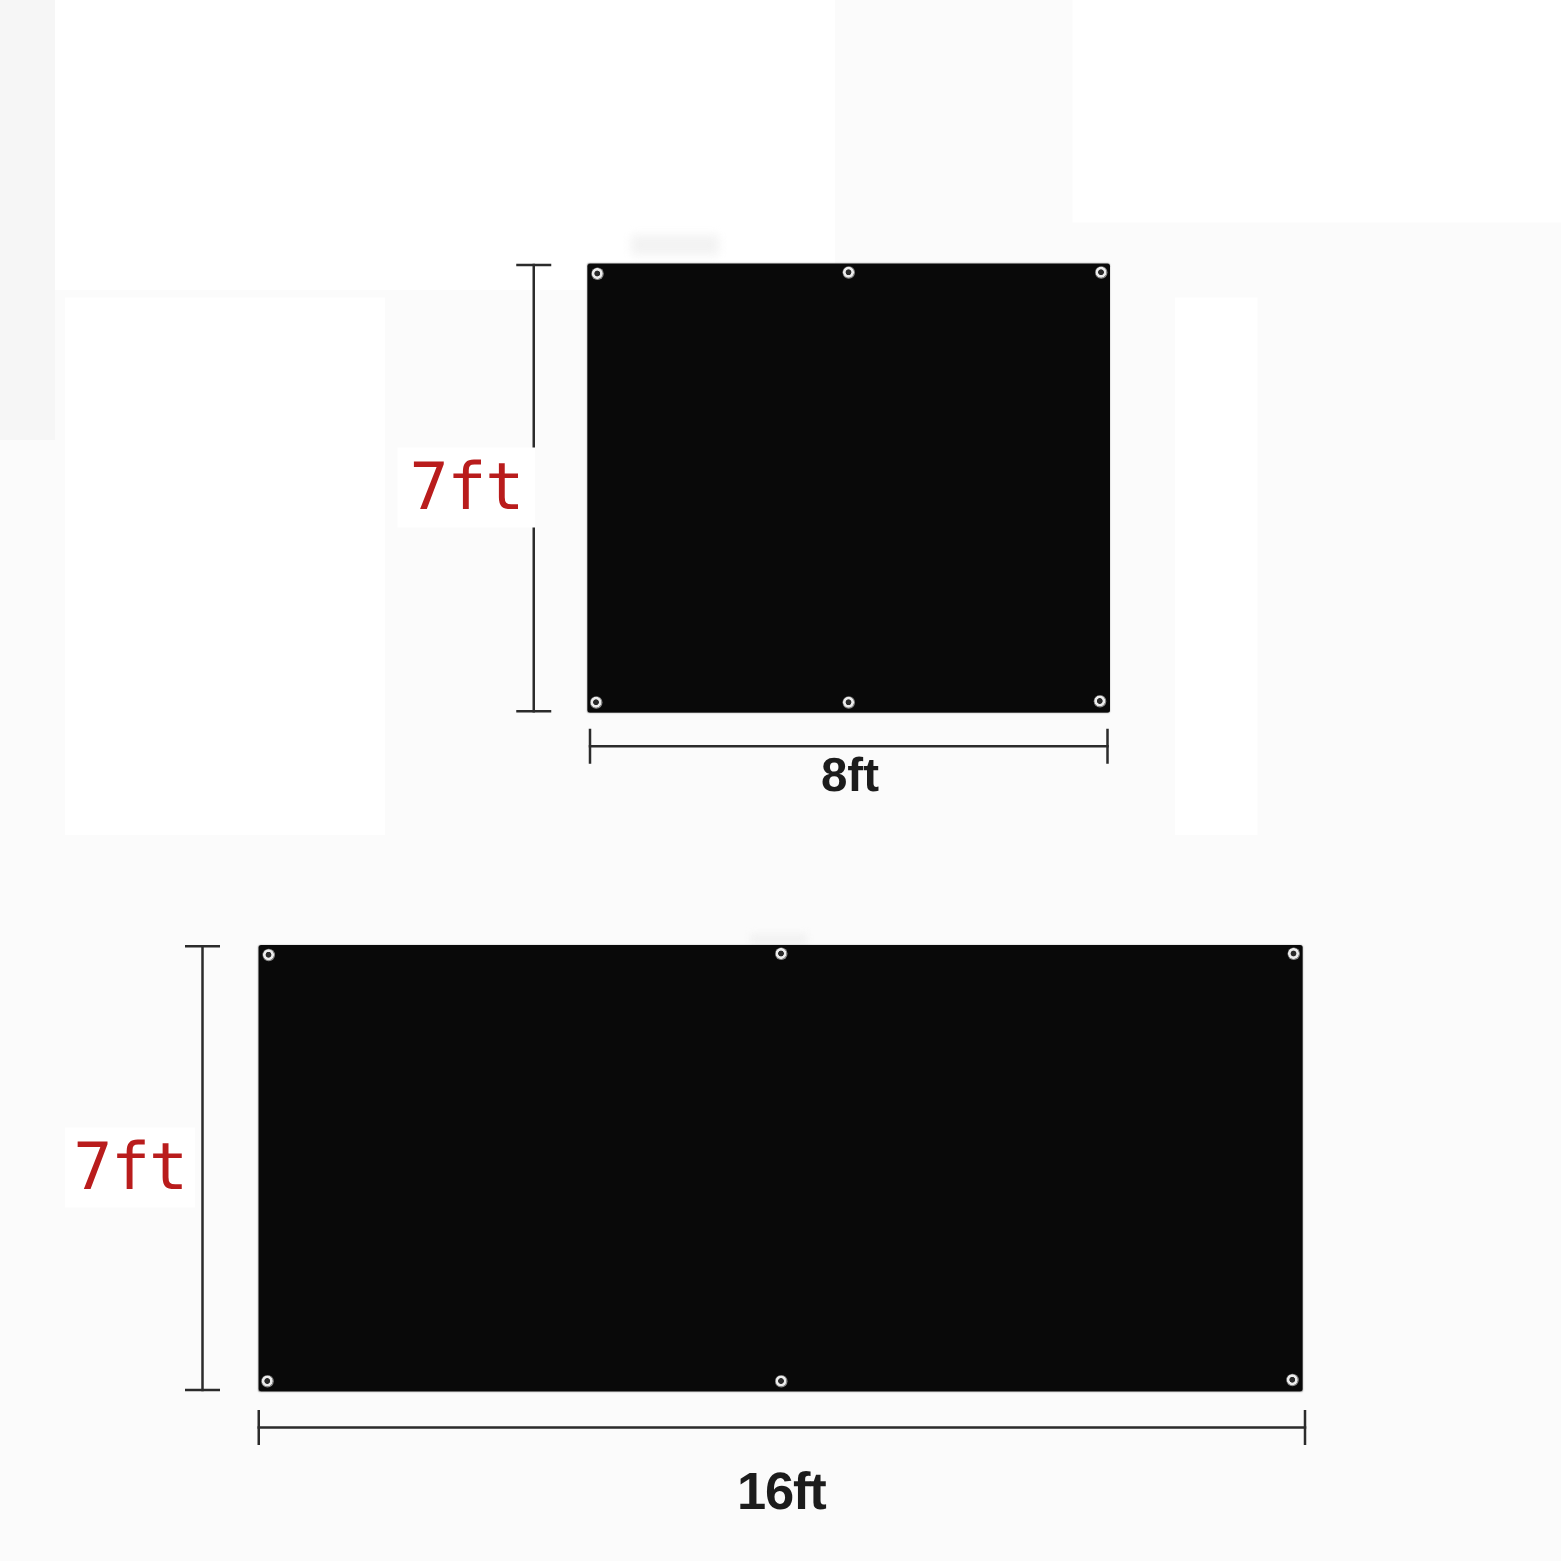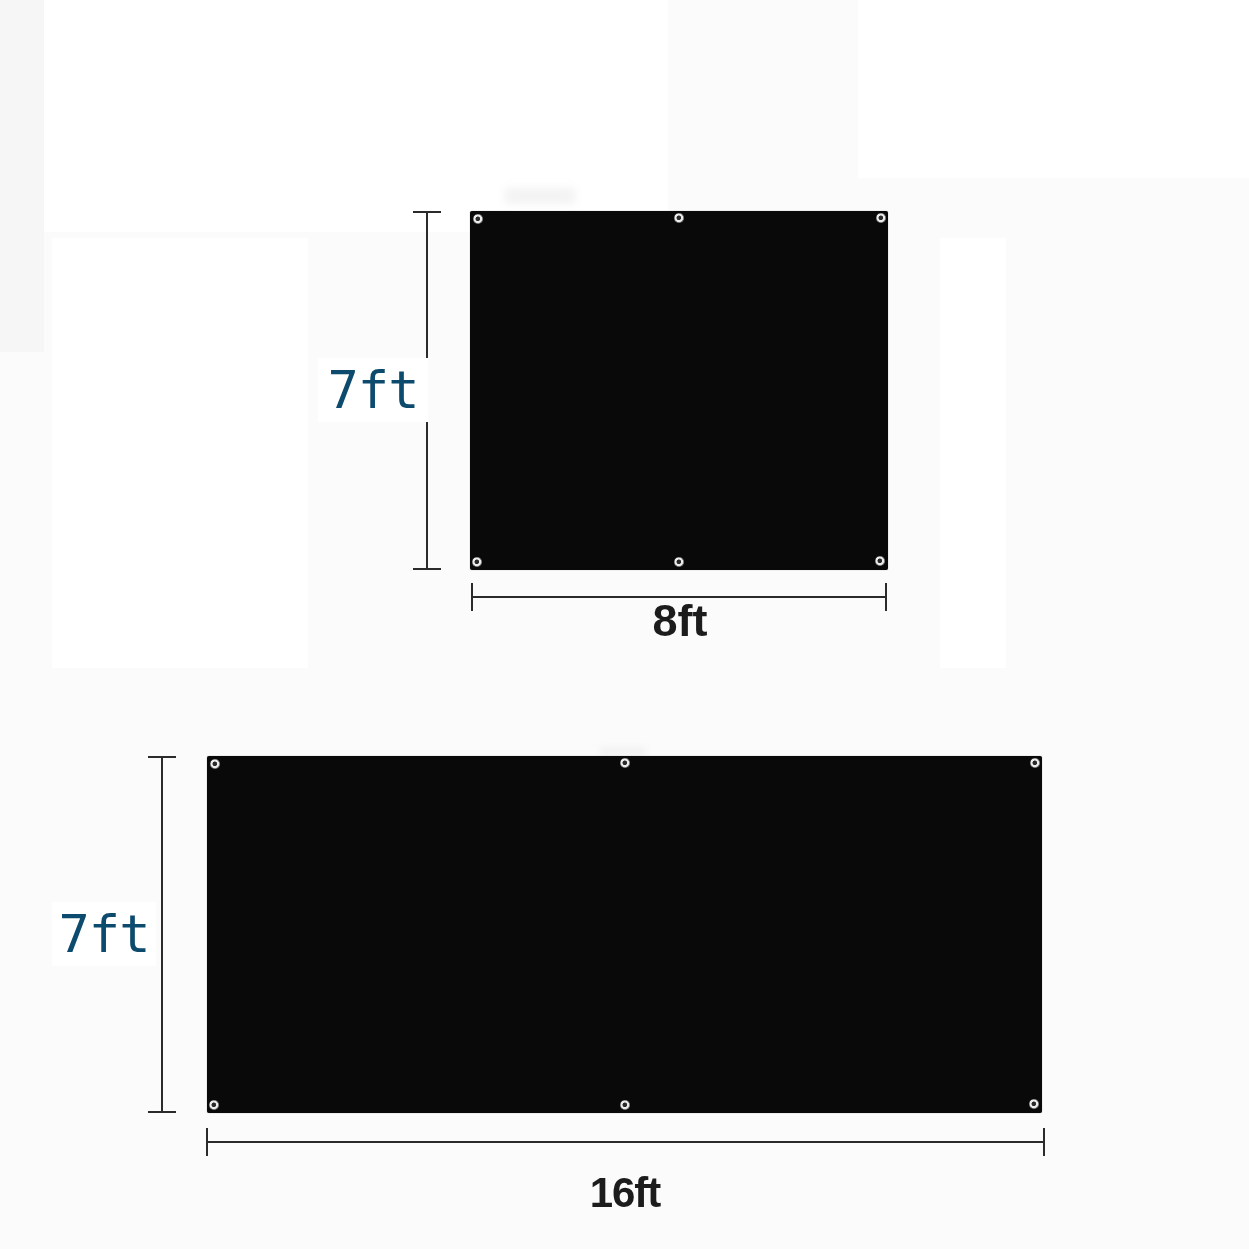--- a/index.html
+++ b/index.html
@@ -53,30 +53,30 @@
   }
   .hdim::before{left:0;}
   .hdim::after{right:0;}
   .hdim-top{left:471px;top:596px;width:416px;}
   .hdim-bottom{left:206px;top:1141px;width:839px;}
 
   
   .height-label{
     position:absolute;display:flex;align-items:center;justify-content:center;
     font-family:"DejaVu Sans Mono",monospace;font-size:52px;letter-spacing:-1px;
-    color:#0c4a6e;background:#ffffff;
+    color:#b91c1c;background:#ffffff;
   }
   .hl-top{left:318px;top:358px;width:110px;height:64px;}
   .hl-bottom{left:52px;top:902px;width:104px;height:64px;}
 
   .width-label{
     position:absolute;display:flex;align-items:center;justify-content:center;
     font-family:"Liberation Sans",sans-serif;font-weight:700;color:#1c1c1c;
   }
-  .wl-top{left:620px;top:600px;width:120px;height:42px;font-size:45px;}
+  .wl-top{left:620px;top:600px;width:120px;height:42px;font-size:38px;}
   .wl-bottom{left:560px;top:1171px;width:130px;height:44px;font-size:42px;letter-spacing:-1px;}
 </style>
 </head>
 <body>
 
 <div class="canvas">
 
   <div class="patch p-leftstrip"></div>
   <div class="patch p-top-white"></div>
   <div class="patch p-topright-white"></div>

